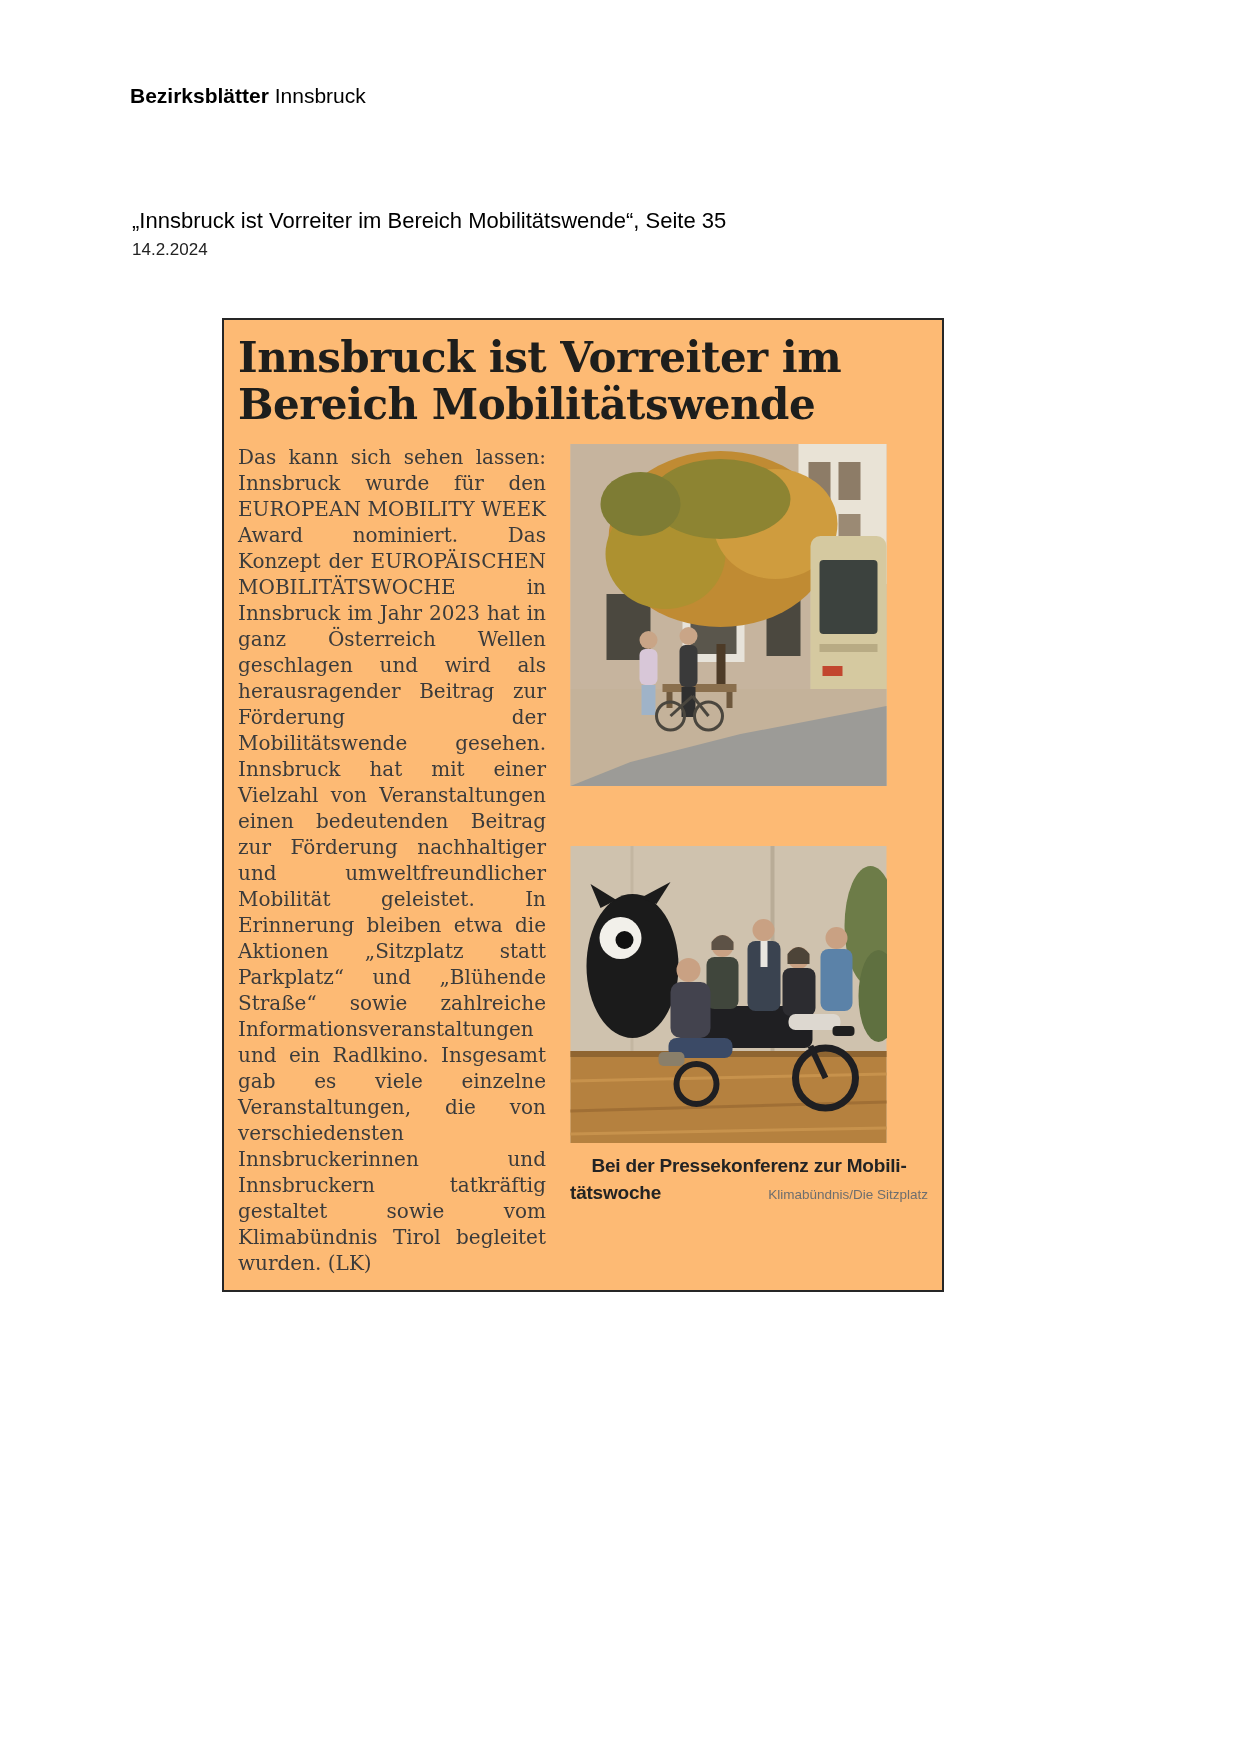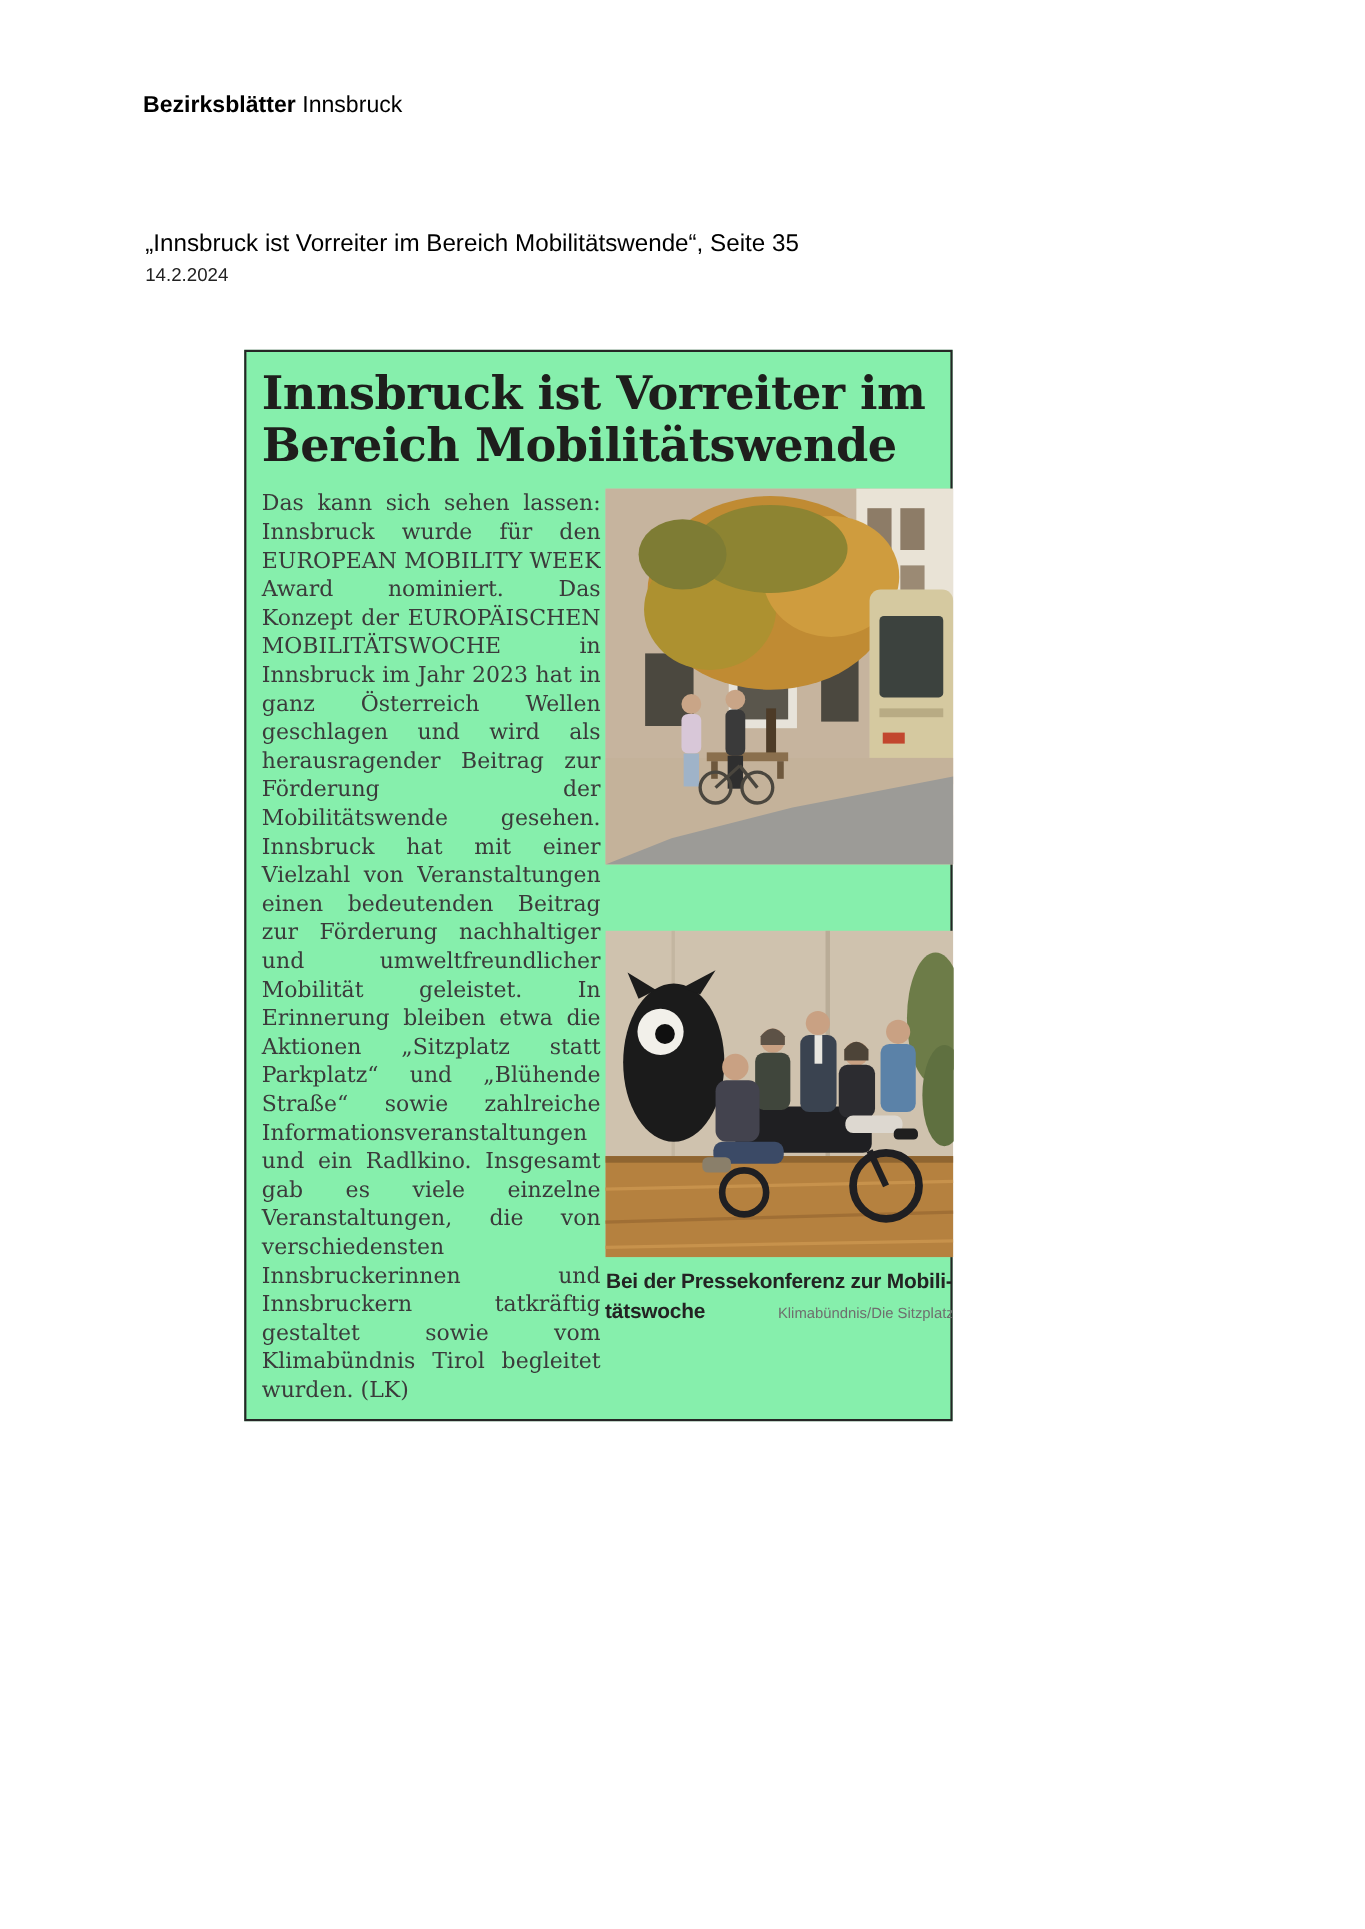--- a/index.html
+++ b/index.html
@@ -13,31 +13,31 @@
   }
   
   .doc-header{position:absolute;left:130px;top:60px;font-size:21px;color:#000;margin-top:24px;}
   .doc-header .brand-bold{font-weight:700;}
   .doc-header .brand-reg{font-weight:400;}
   
   .meta-title{position:absolute;left:132px;top:208px;font-size:22px;font-weight:400;color:#000;}
   .meta-date{position:absolute;left:132px;top:240px;font-size:17px;font-weight:400;color:#222;}
   
   .clipping{
-    position:absolute;left:222px;top:318px;width:644px;height:974px;
-    box-sizing:border-box;border:2px solid #262626;background:#86efac;
+    position:absolute;left:222px;top:318px;width:722px;height:974px;
+    box-sizing:border-box;border:2px solid #262626;background:#fdba74;
     padding:12px 14px;
   }
   .headline{
     font-family:"DejaVu Serif","Liberation Serif",serif;
     font-weight:700;color:#1e1e1c;
     font-size:42px;line-height:47px;letter-spacing:-0.5px;
     margin-top:2px;
   }
-  .columns{display:flex;gap:4px;margin-top:16px;}
+  .columns{display:flex;gap:24px;margin-top:16px;}
   .col-text{
     width:308px;flex:0 0 308px;
     font-family:"DejaVu Serif","Liberation Serif",serif;
     font-size:20px;line-height:26px;color:#3b3b3b;
     text-align:justify;hyphens:auto;-webkit-hyphens:auto;
   }
   .col-media{flex:1 1 auto;width:317px;}
   .photo{width:317px;display:block;}
   .caption{margin-top:9px;}
   .cap-line{

